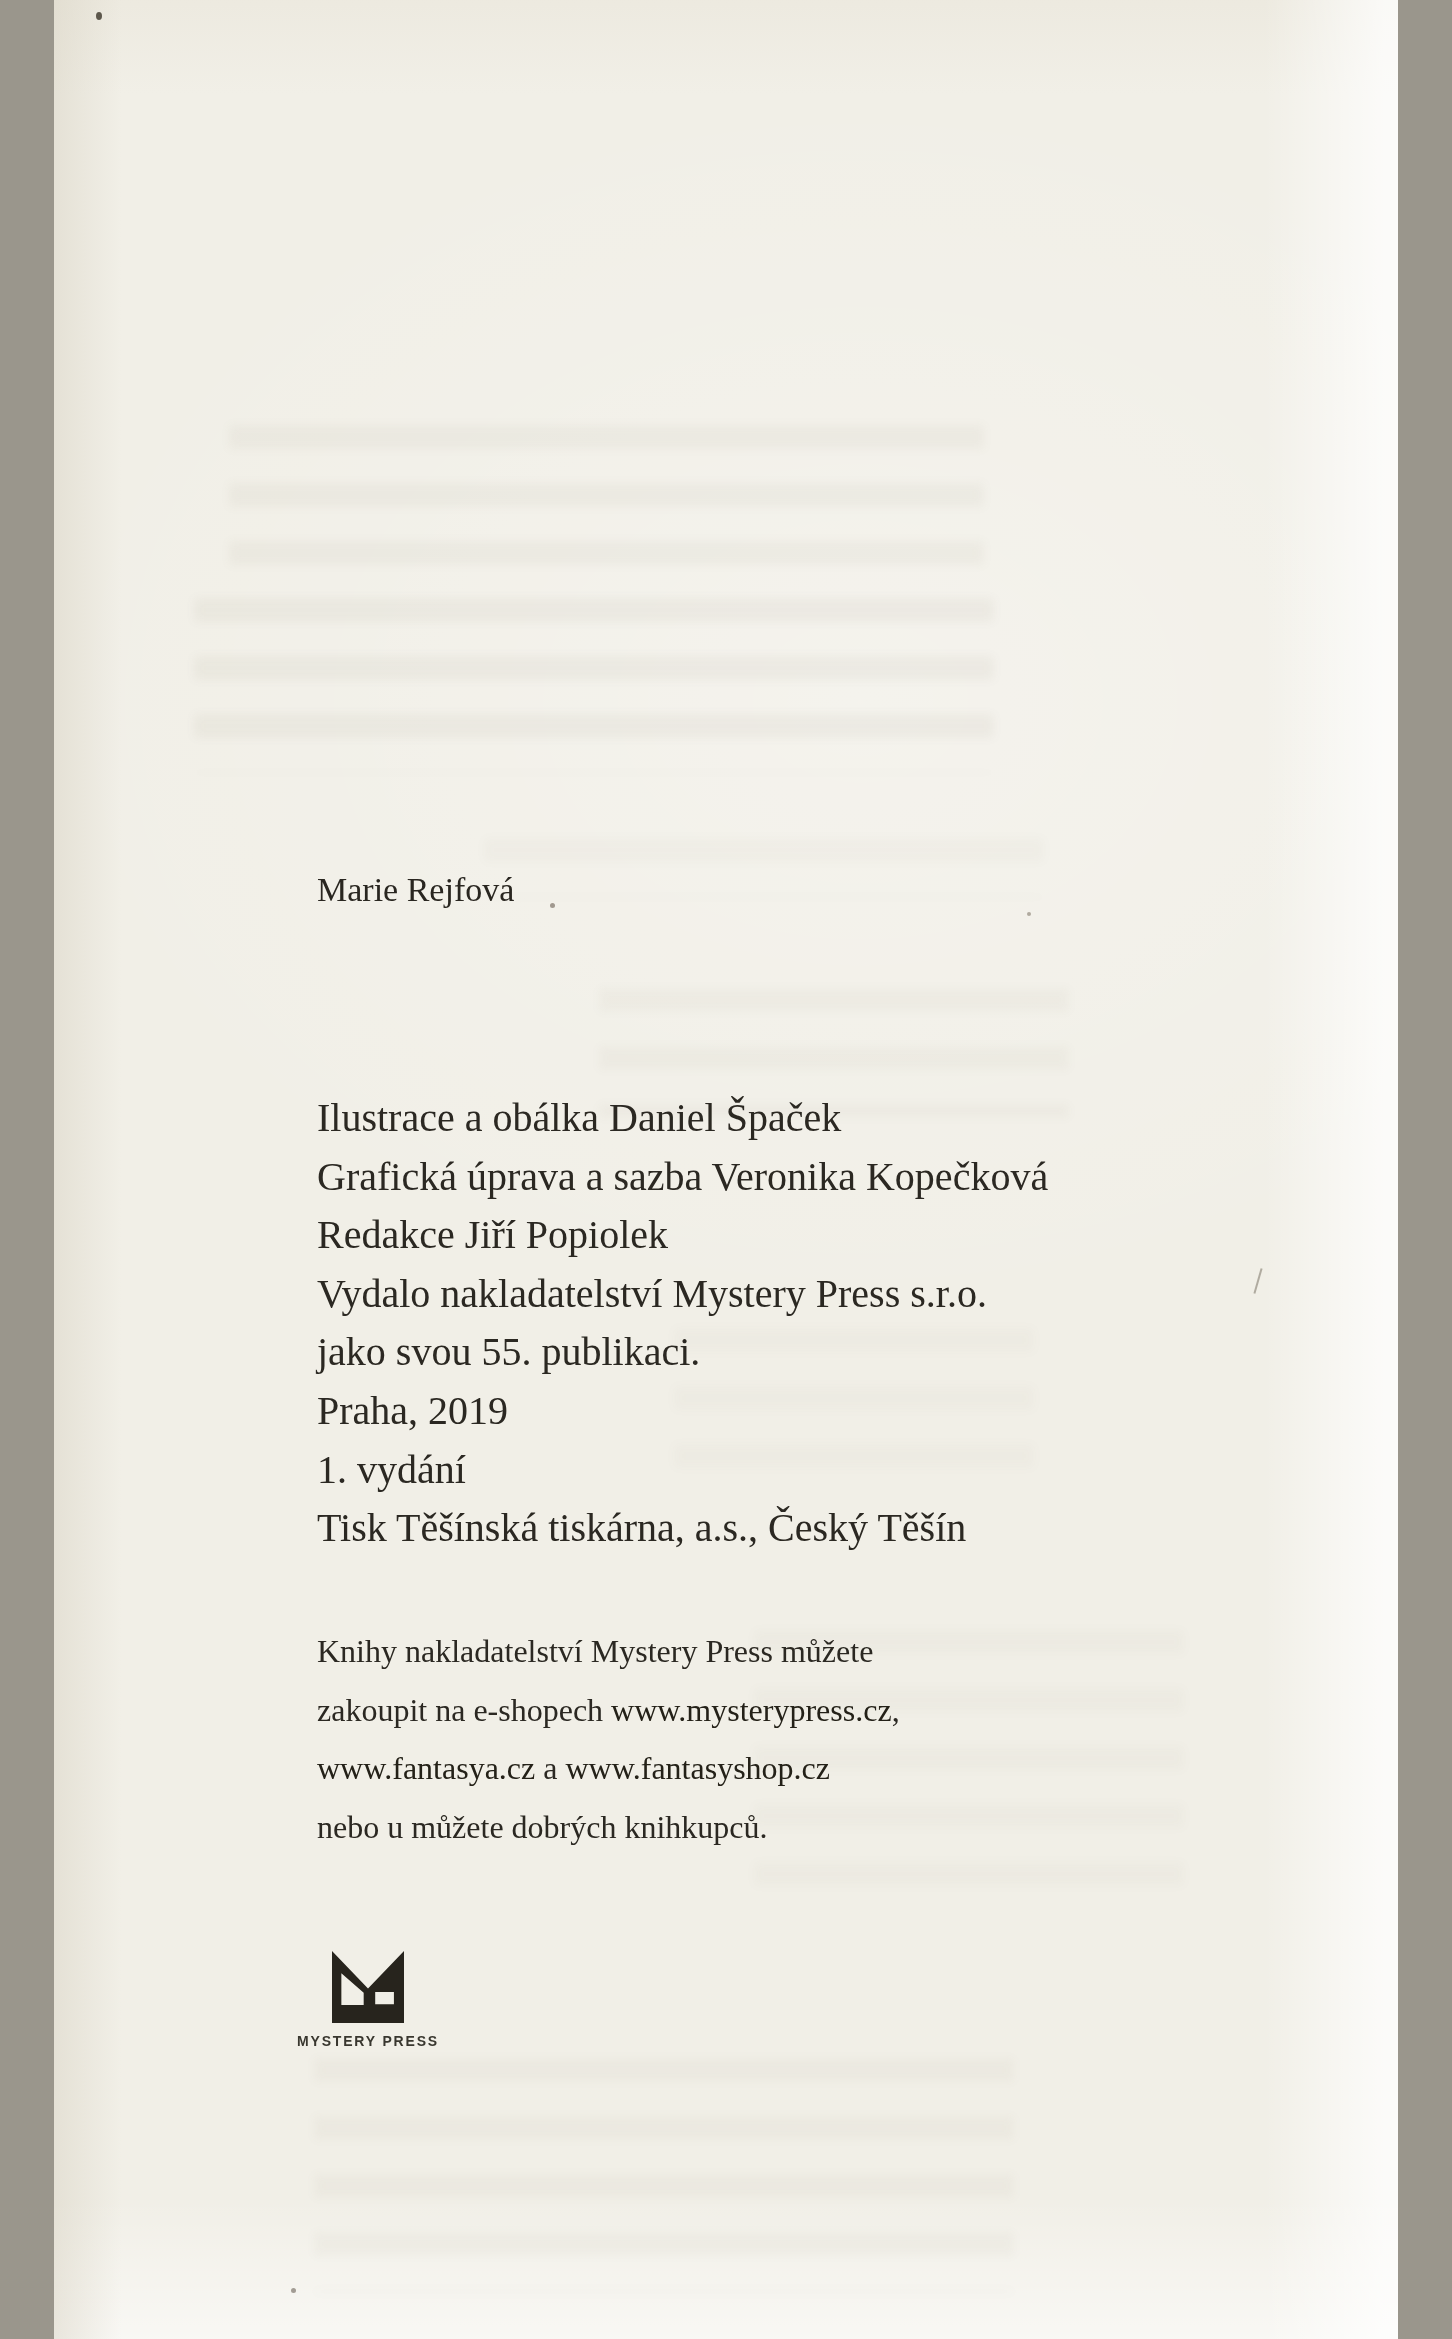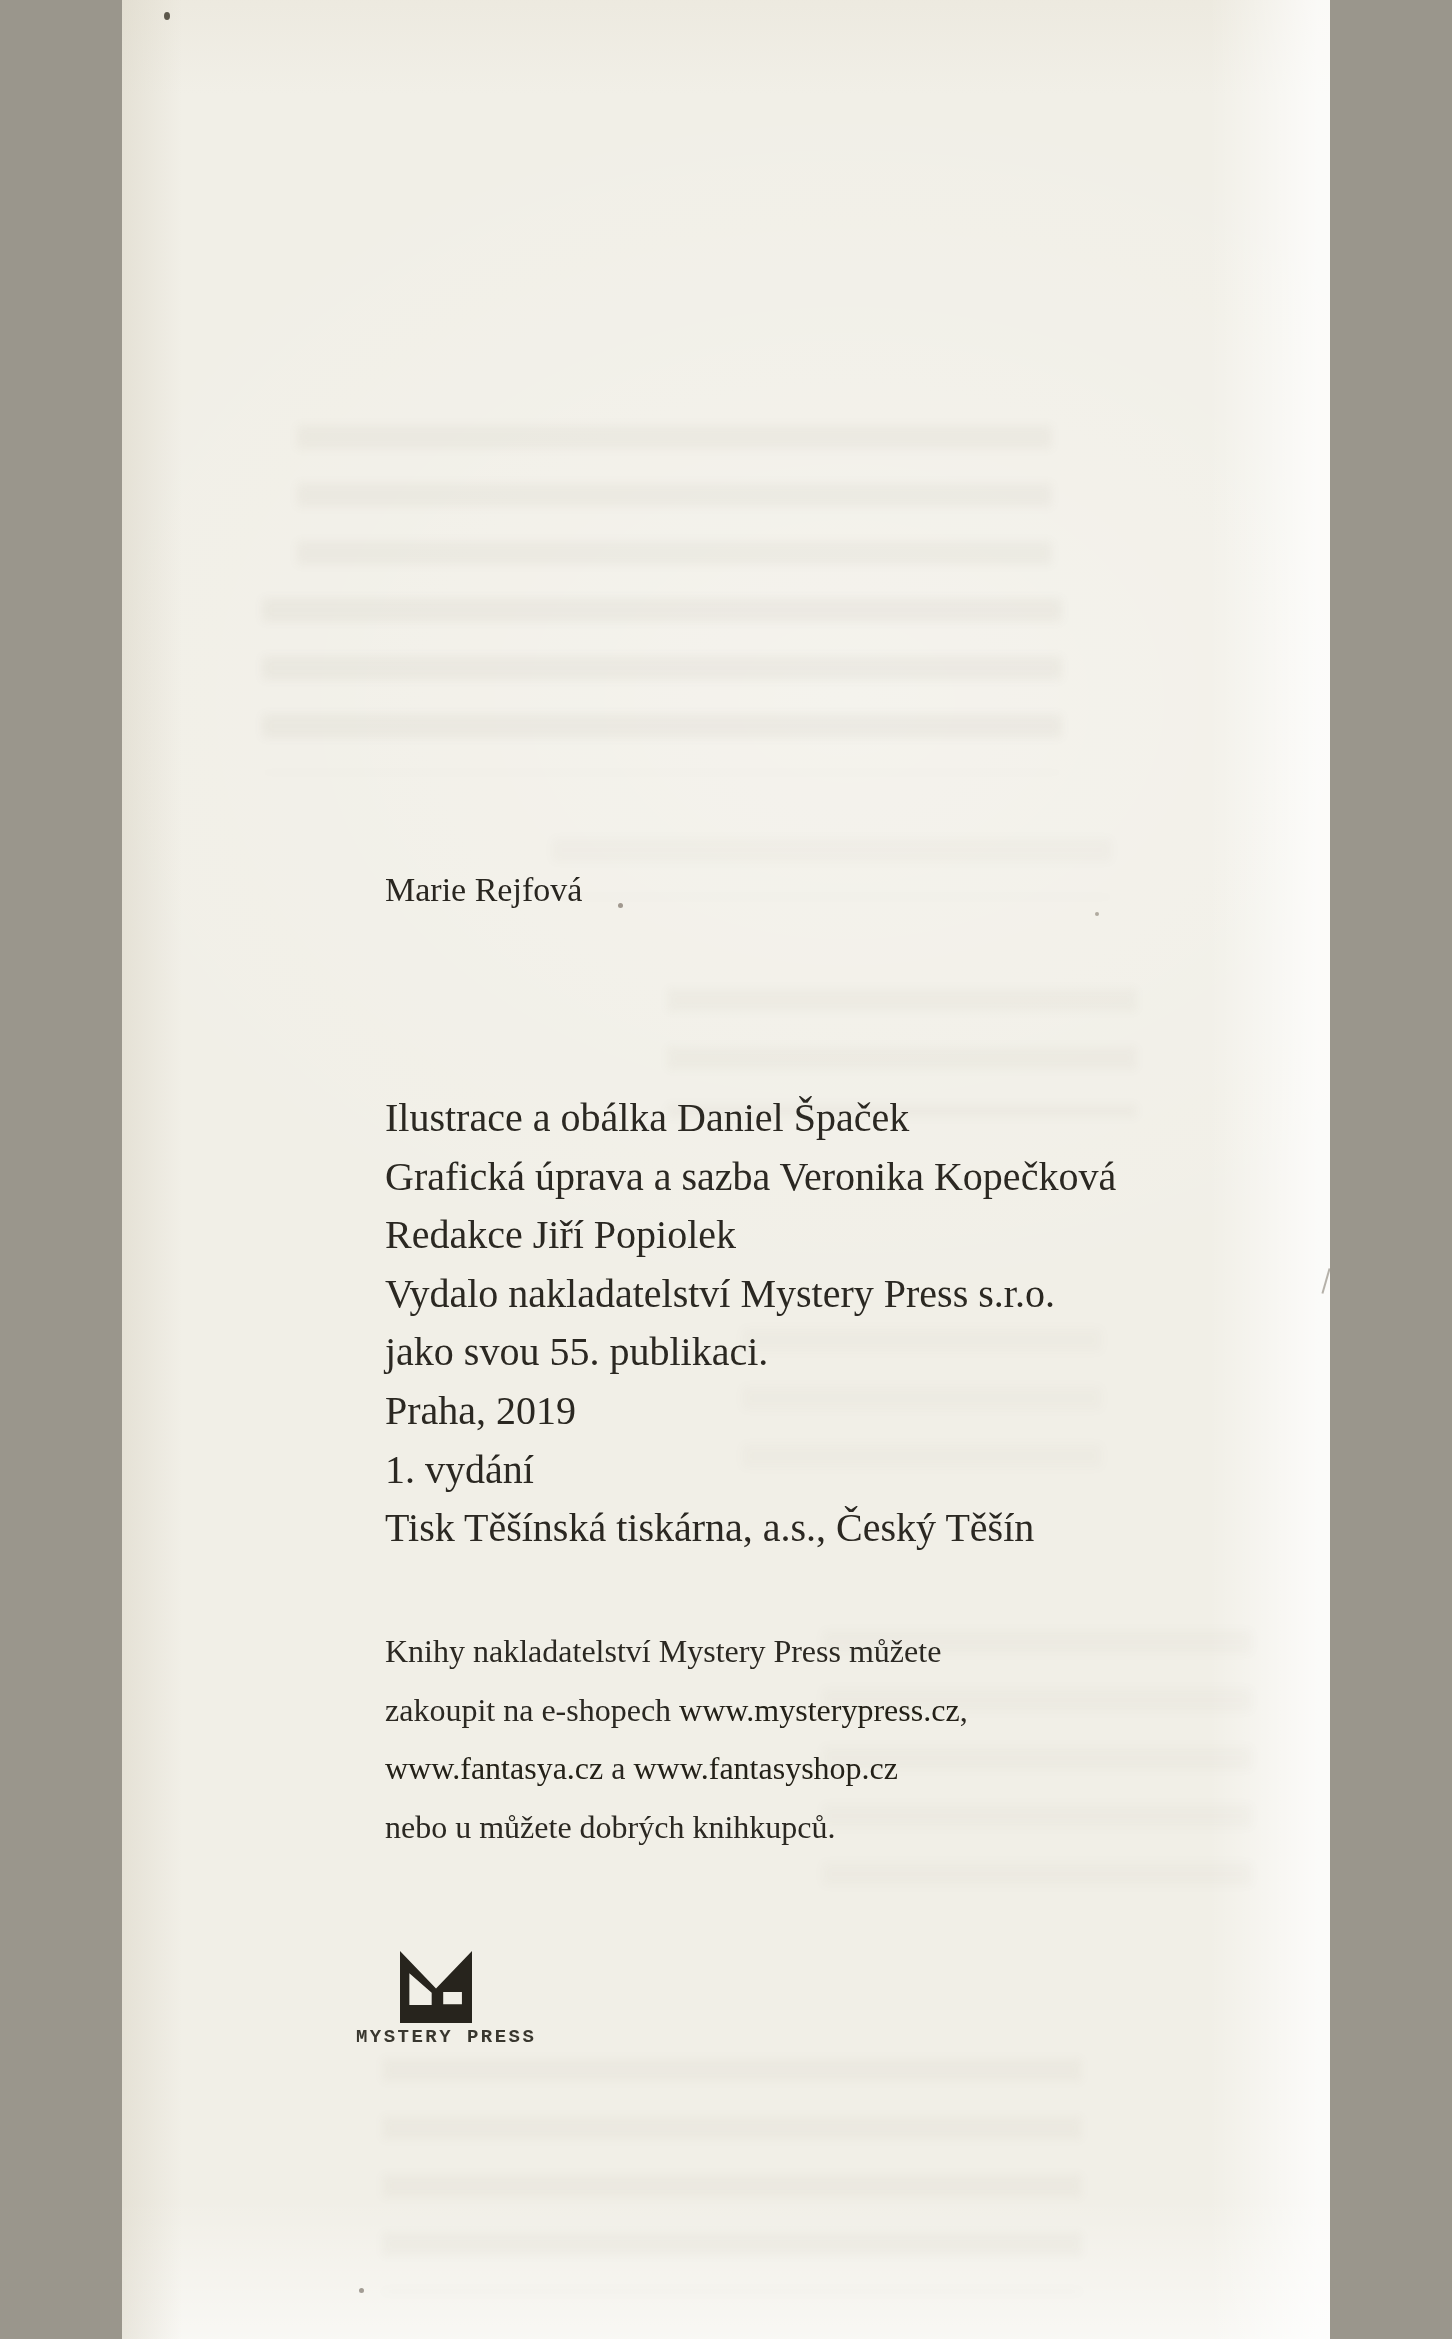--- a/index.html
+++ b/index.html
@@ -1,18 +1,18 @@
 <!DOCTYPE html>
 <html><head>
 <meta charset="utf-8">
 <style>
   html, body { margin: 0; padding: 0; background: #9a968c; }
   .page {
     position: relative;
-    width: 1208px;
+    width: 1344px;
     height: 2339px;
     margin: 0 auto;
     overflow: hidden;
     background:
       linear-gradient(to right, rgba(214,208,192,0.45) 0, rgba(214,208,192,0) 5%, rgba(214,208,192,0) 90%, rgba(255,255,255,0.75) 99%),
       linear-gradient(to bottom, rgba(229,224,210,0.35) 0, rgba(229,224,210,0) 4%, rgba(229,224,210,0) 94%, rgba(255,255,255,0.55) 100%),
       radial-gradient(ellipse 1200px 900px at 60% 30%, rgba(255,255,255,0.25), rgba(0,0,0,0) 70%),
       #f1efe7;
     font-family: "Liberation Serif", serif;
     color: #2b2822;
@@ -56,24 +56,24 @@
   }
   .b { font-weight: 400; color: #242118; }
   .publisher {
     position: absolute;
     top: 1950px; left: 234px;
     width: 160px;
     text-align: center;
   }
   .publisher svg { display: block; margin: 0 auto; }
   .publisher-name {
-    margin-top: 2px;
-    font-family: Liberation Mono, monospace;
+    margin-top: 9px;
+    font-family: Liberation Sans, sans-serif;
     font-weight: 700;
-    font-size: 19px;
+    font-size: 14px;
     letter-spacing: 0.13em;
     color: #39372f;
     white-space: nowrap;
   }
   .speck { position: absolute; border-radius: 50%; pointer-events: none; }
   .sp1 { left: 42px;  top: 12px;   width: 6px; height: 8px; background: #433d31; opacity: .85; }
   .sp2 { left: 496px; top: 903px;  width: 5px; height: 5px; background: #5c5143; opacity: .55; }
   .sp3 { left: 973px; top: 912px;  width: 4px; height: 4px; background: #6d6354; opacity: .5; }
   .sp4 { left: 237px; top: 2288px; width: 5px; height: 5px; background: #6a6156; opacity: .6; }
   .slash {

